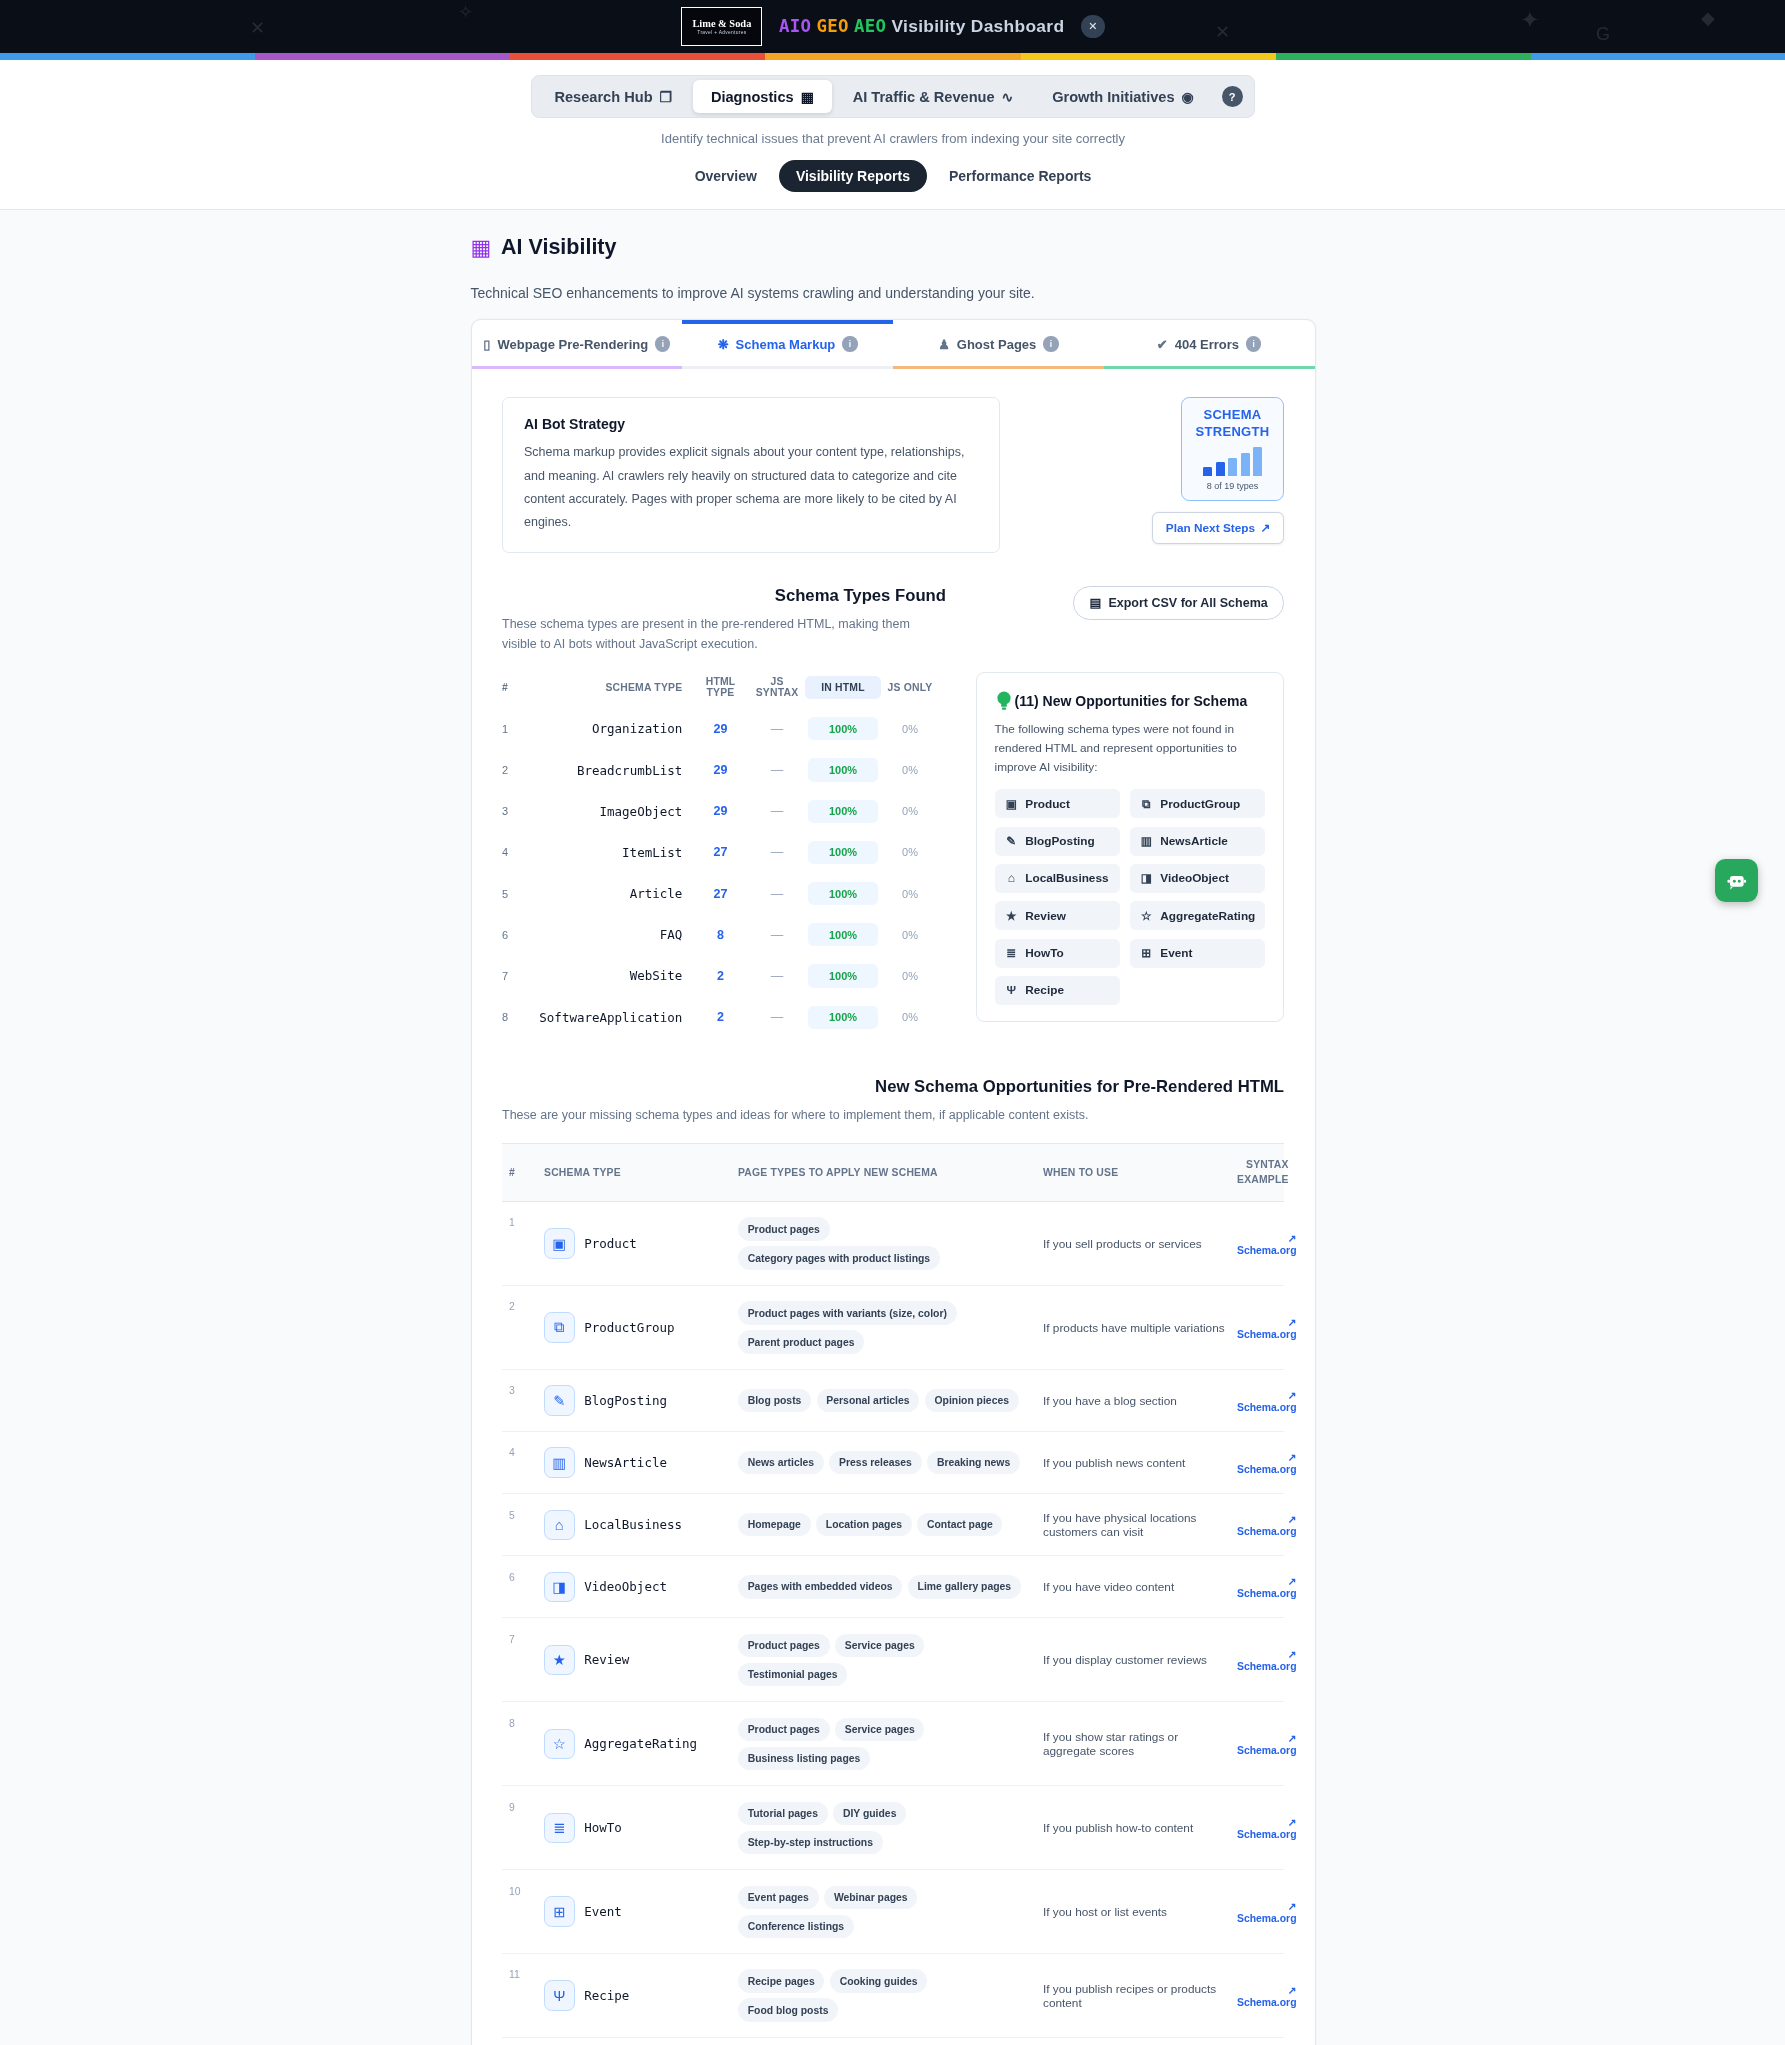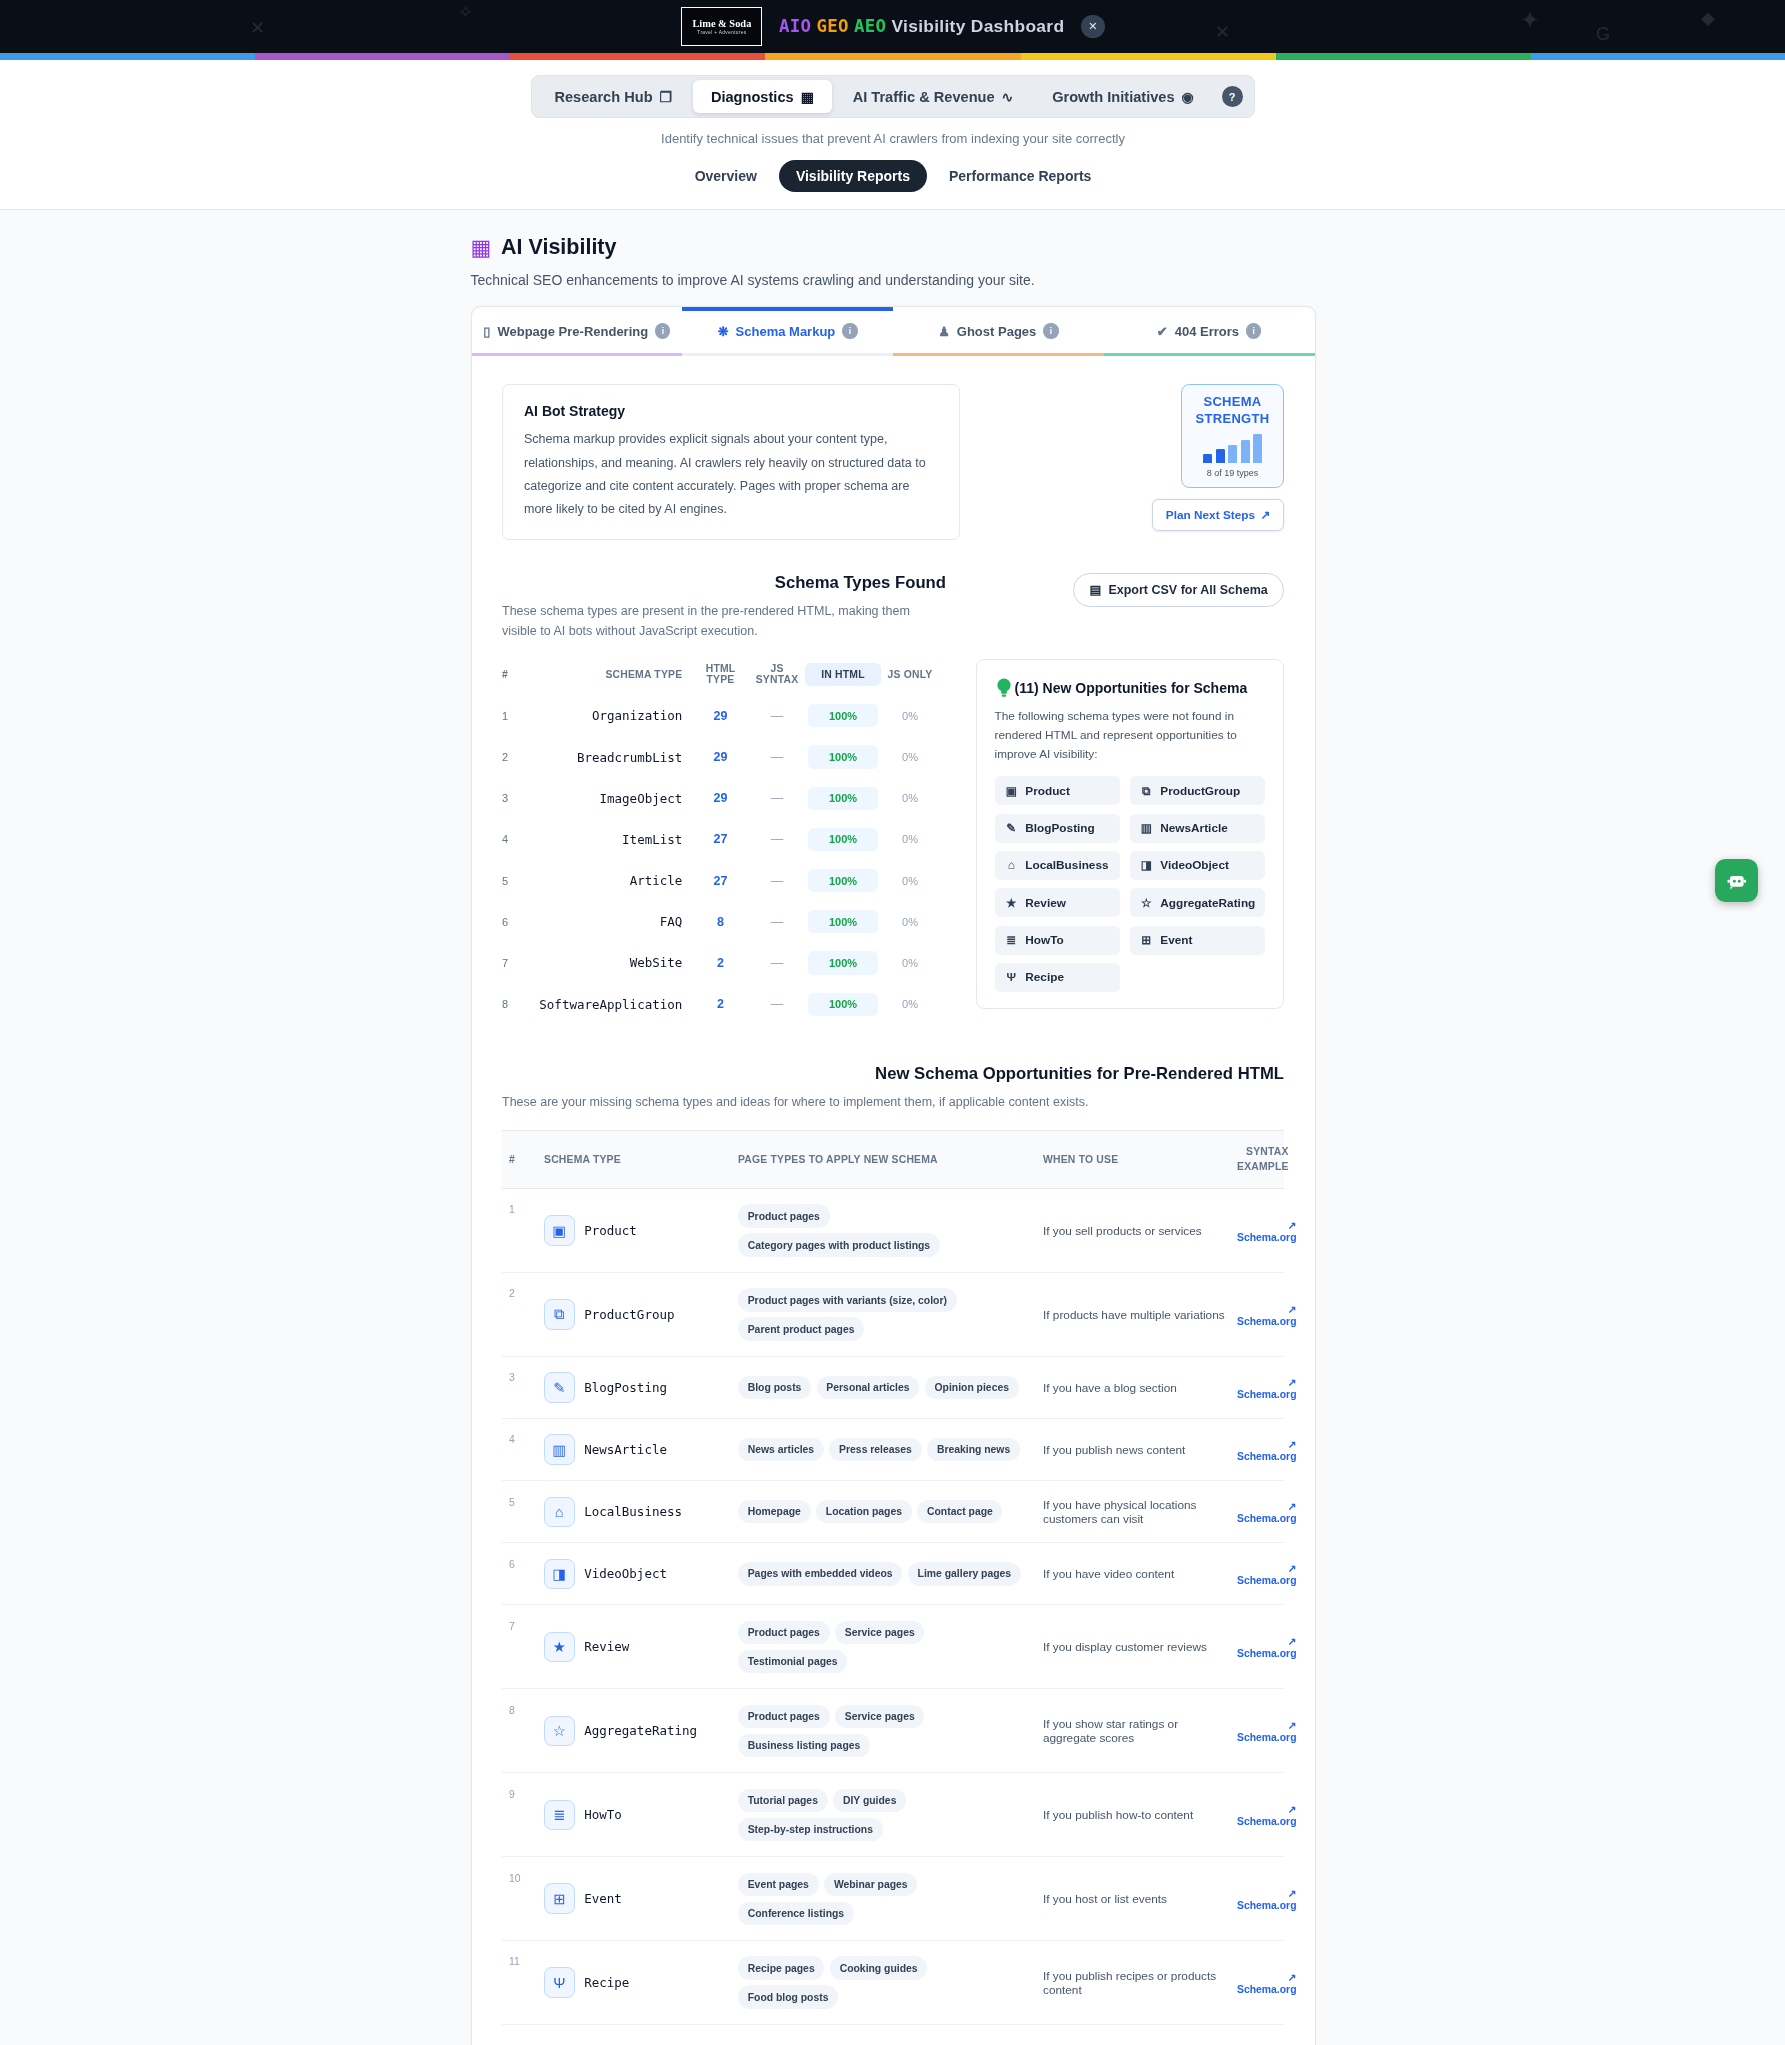--- a/index.html
+++ b/index.html
@@ -34,42 +34,42 @@
   .subtab { font-size:14px; font-weight:600; color:#334155; padding:8.3px 16.7px; border-radius:693px; cursor:pointer; }
   .subtab.active { background:#1b2532; color:#fff; }
   .top-divider { height:0.7px; background:#e2e8f0; }
 
   
   .content-bg { background:#f8fafc; padding-bottom:28px; }
   .content-col { width:845px; margin:0 auto; }
   .page-head { display:flex; align-items:center; gap:9.7px; padding-top:25px; }
   .page-head-ico { color:#9333ea; font-size:22px; }
   .page-title { font-size:21.5px; font-weight:bold; color:#0f172a; }
-  .page-sub { font-size:14px; color:#475569; margin-top:11px; }
+  .page-sub { font-size:14px; color:#475569; margin-top:24px; }
 
   .card { background:#fff; border:0.7px solid #e2e8f0; border-radius:9.7px; margin-top:18px; box-shadow:0 0.7px 2.1px rgba(15,23,42,.06); overflow:hidden; }
 
   
   .card-tabs { display:flex; }
   .card-tab { flex:1; position:relative; display:flex; align-items:center; justify-content:center; gap:7px; padding:16.7px 4.2px 14px; font-size:13px; font-weight:600; color:#475569; cursor:pointer; border-bottom:3.5px solid transparent; }
   .card-tab .tico { font-size:13px; color:#64748b; }
   .card-tab.active { color:#2563eb; }
   .card-tab.active .tico { color:#2563eb; }
   .card-tab.active::before { content:""; position:absolute; top:0; left:0; right:0; height:4.2px; background:#2563eb; }
   .info-dot { width:15.3px; height:15.3px; border-radius:50%; background:#94a3b8; color:#fff; font-size:8.3px; font-weight:bold; display:inline-flex; align-items:center; justify-content:center; }
   .u-purple { border-bottom-color:#d9b8fb !important; }
   .u-gray   { border-bottom-color:#eceff3 !important; }
   .u-orange { border-bottom-color:#f6b87c !important; }
   .u-teal   { border-bottom-color:#6fd8a8 !important; }
 
   .card-body { padding:28px 30.5px 33px; }
 
   
   .strategy-row { display:flex; justify-content:space-between; gap:28px; }
-  .strategy-box { width:458px; border:0.7px solid #e2e8f0; border-radius:7px; padding:18px 21px; }
+  .strategy-box { width:498px; border:0.7px solid #e2e8f0; border-radius:7px; padding:18px 21px; }
   .strategy-title { font-size:14px; font-weight:bold; color:#0f172a; margin-bottom:9.7px; }
   .strategy-body { font-size:12.5px; color:#475569; line-height:1.85; }
   .strength-col { display:flex; flex-direction:column; align-items:flex-end; gap:11px; }
   .strength-box { width:103px; border:1.4px solid #8ec0f8; background:#f7fbff; border-radius:8.3px; padding:9.7px 7px 8.3px; display:flex; flex-direction:column; align-items:center; gap:5.6px; }
   .strength-title { color:#2563eb; font-size:13px; font-weight:bold; text-align:center; letter-spacing:0.3px; line-height:1.3; }
   .bars { display:flex; align-items:flex-end; gap:3.5px; height:29px; }
   .bars i { width:9px; border-radius:1.4px 1.4px 0 0; display:block; }
   .strength-cap { font-size:9px; color:#475569; }
   .plan-btn { background:#fff; border:0.7px solid #cbd5e1; border-radius:6.2px; padding:8.3px 12.5px; font-size:11.8px; font-weight:bold; color:#2563eb; display:flex; align-items:center; gap:5.6px; cursor:pointer; box-shadow:0 0.7px 2.1px rgba(15,23,42,.08); }
 

